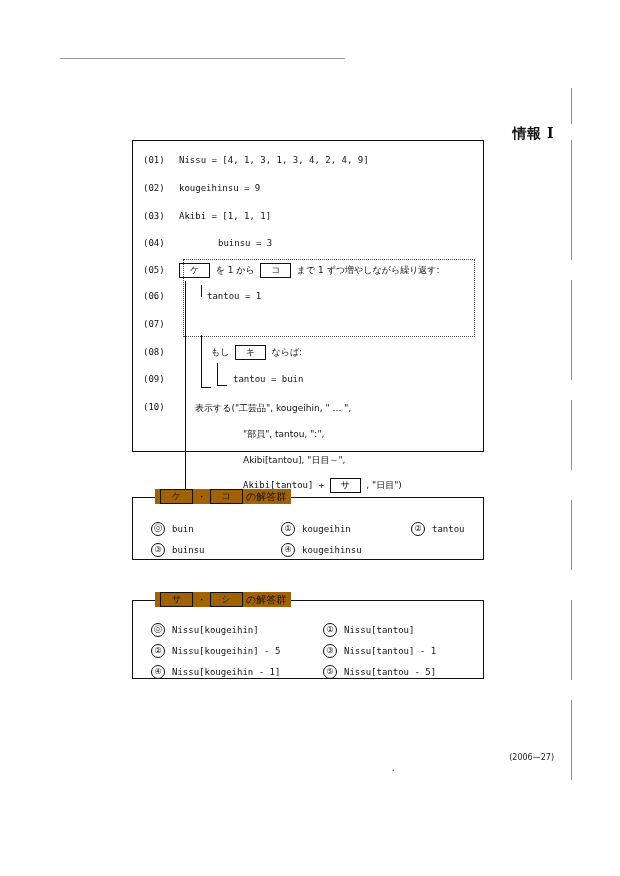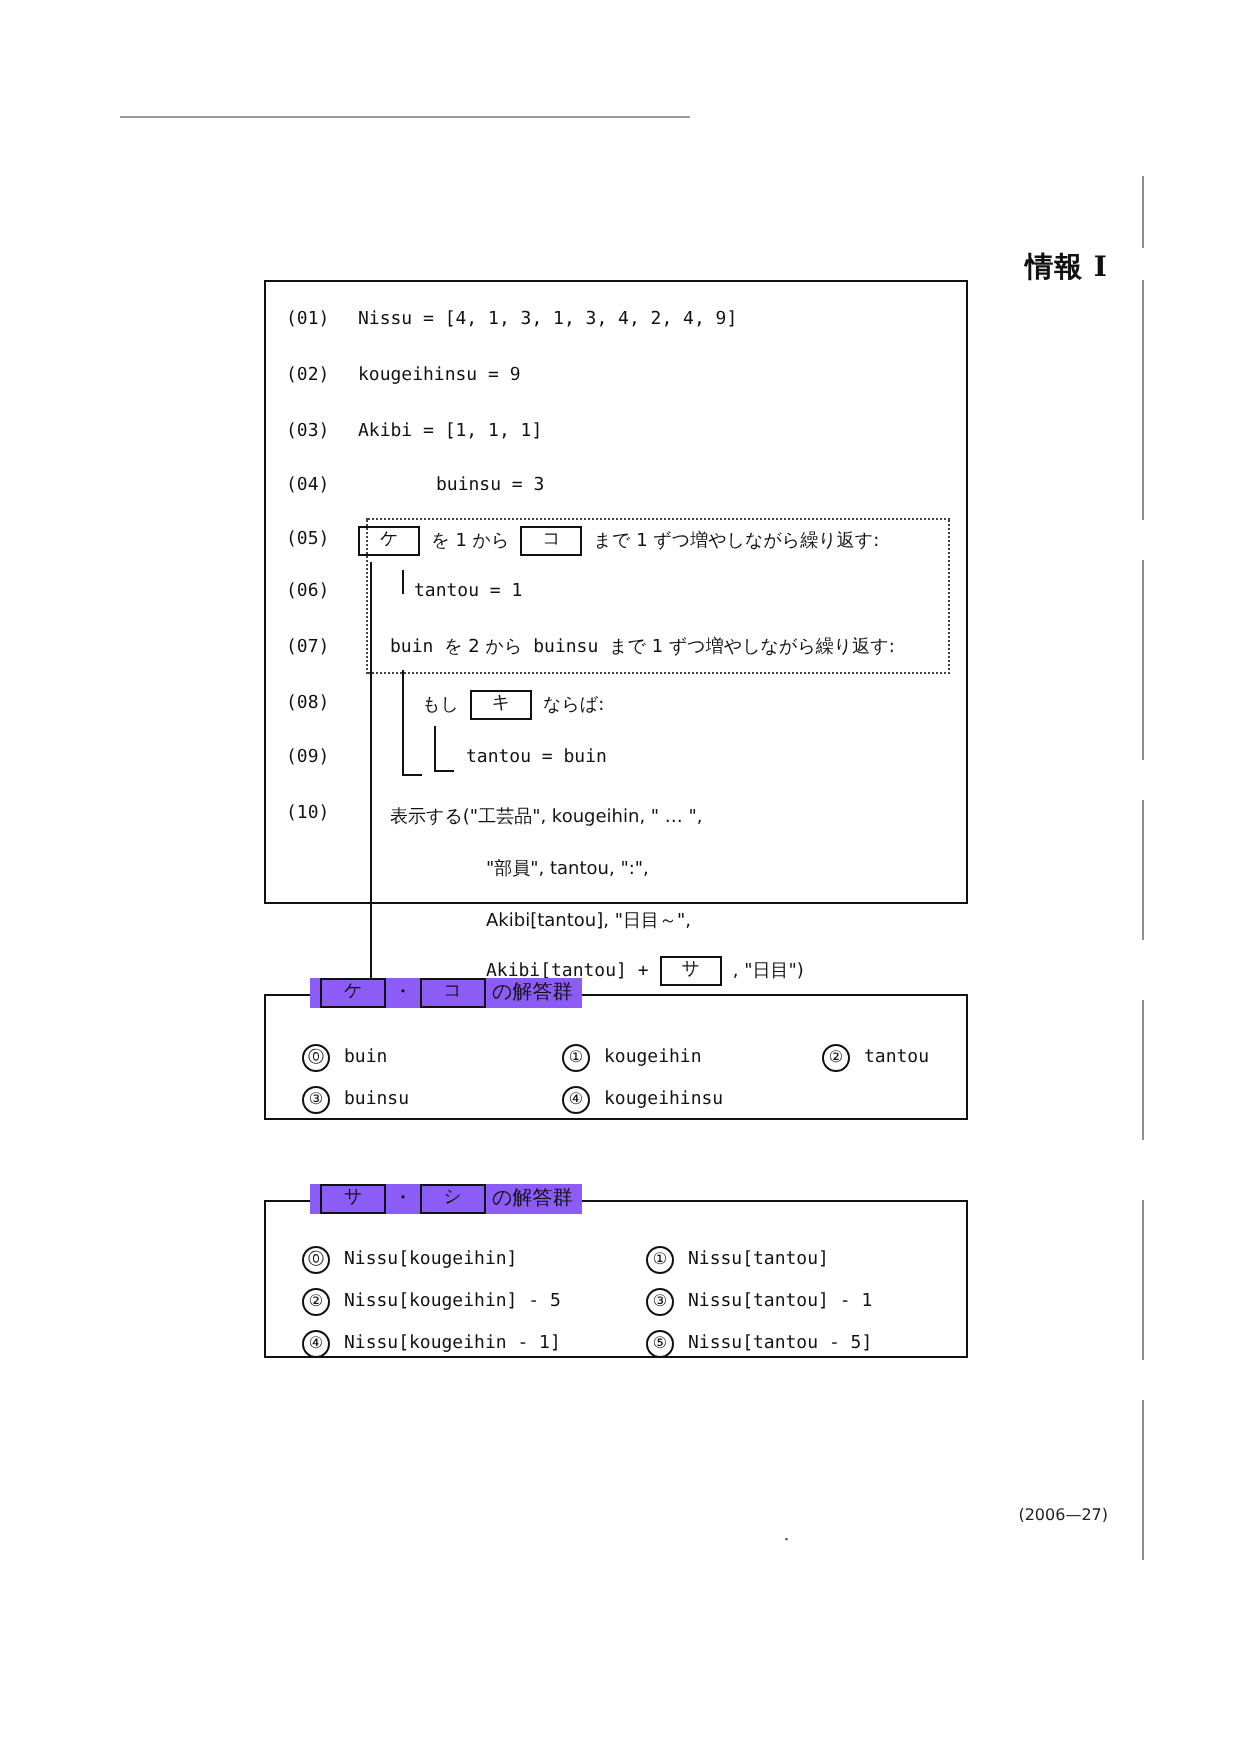--- a/index.html
+++ b/index.html
@@ -140,21 +140,21 @@
     box-sizing: border-box;
     background: #fff;
   }
   .choice-box.one { top: 497px; width: 352px; height: 63px; }
   .choice-box.two { top: 600px; width: 352px; height: 79px; }
 
   .choice-header {
     position: absolute;
     left: 22px;
     top: -9px;
-    background: #8b5cf6;
+    background: #a16207;
     padding: 0 5px;
     font-family: "DejaVu Sans", sans-serif;
     font-size: 10px;
     white-space: nowrap;
   }
   .hdr-blank {
     display: inline-block;
     border: 1px solid #111;
     padding: 1px 11px;
     font-family: "DejaVu Sans", sans-serif;
@@ -247,26 +247,20 @@
         <span class="blank">コ</span>
         <span class="jp">まで 1 ずつ増やしながら繰り返す:</span>
       </div>
 
       <div class="dotted-region"></div>
 
       <div class="ln" style="top:150px;">(06)</div>
       <div class="codetxt" style="left:74px; top:150px;">tantou = 1</div>
 
       <div class="ln" style="top:178px;">(07)</div>
-      <div class="codetxt" style="left:62px; top:176px;">
-        <span>buin</span>
-        <span class="jp">を 2 から</span>
-        <span>buinsu</span>
-        <span class="jp">まで 1 ずつ増やしながら繰り返す:</span>
-      </div>
 
       <div class="ln" style="top:206px;">(08)</div>
       <div class="codetxt" style="left:78px; top:204px;">
         <span class="jp">もし</span>
         <span class="blank">キ</span>
         <span class="jp">ならば:</span>
       </div>
 
       <div class="ln" style="top:233px;">(09)</div>
       <div class="codetxt" style="left:100px; top:233px;">tantou = buin</div>

